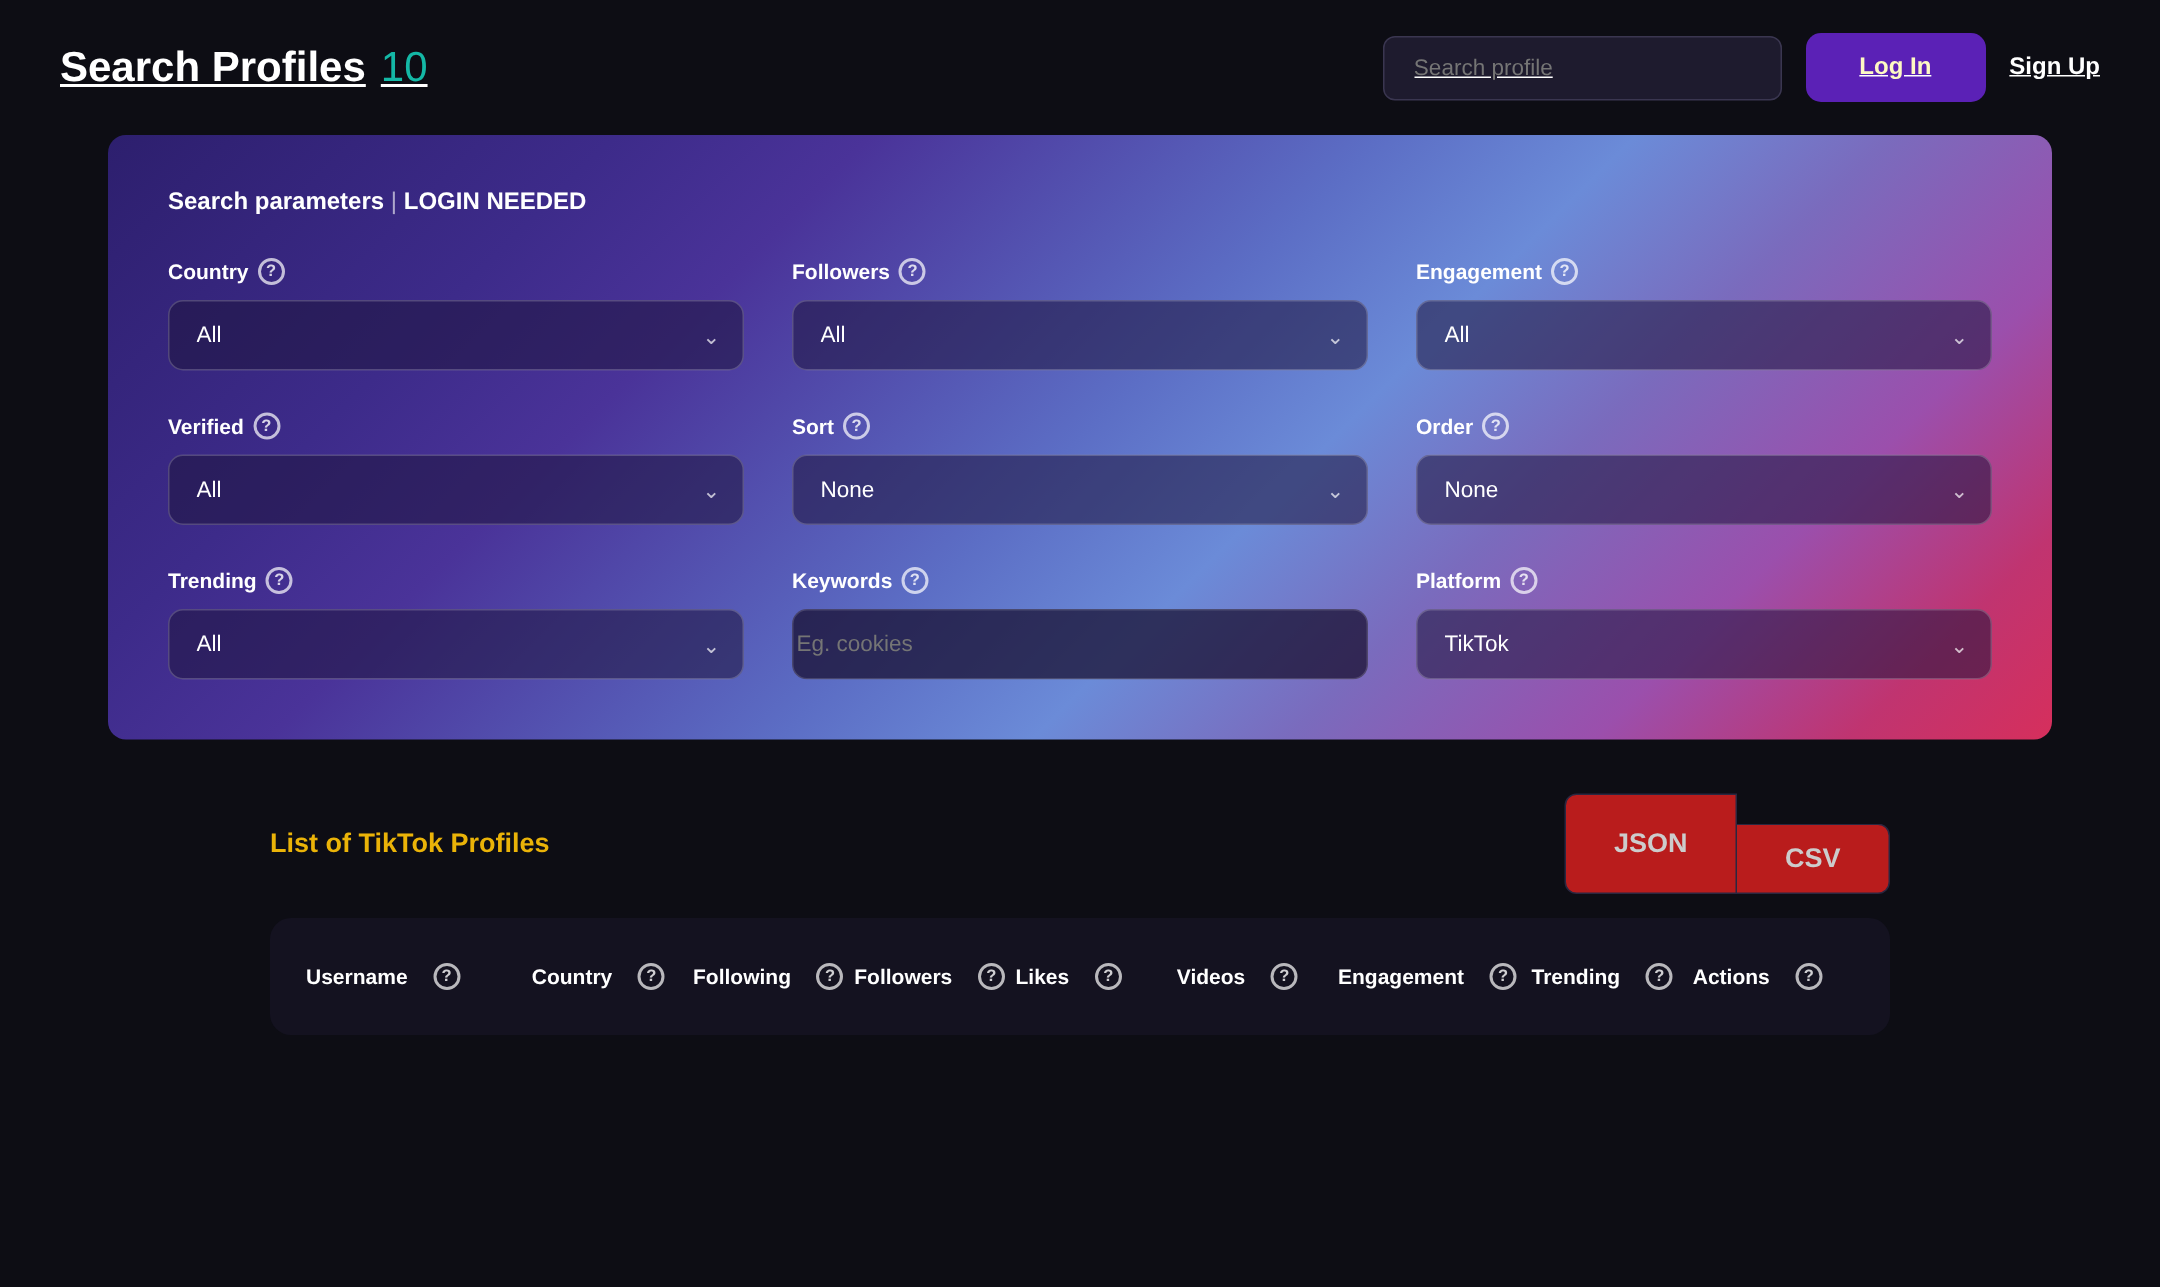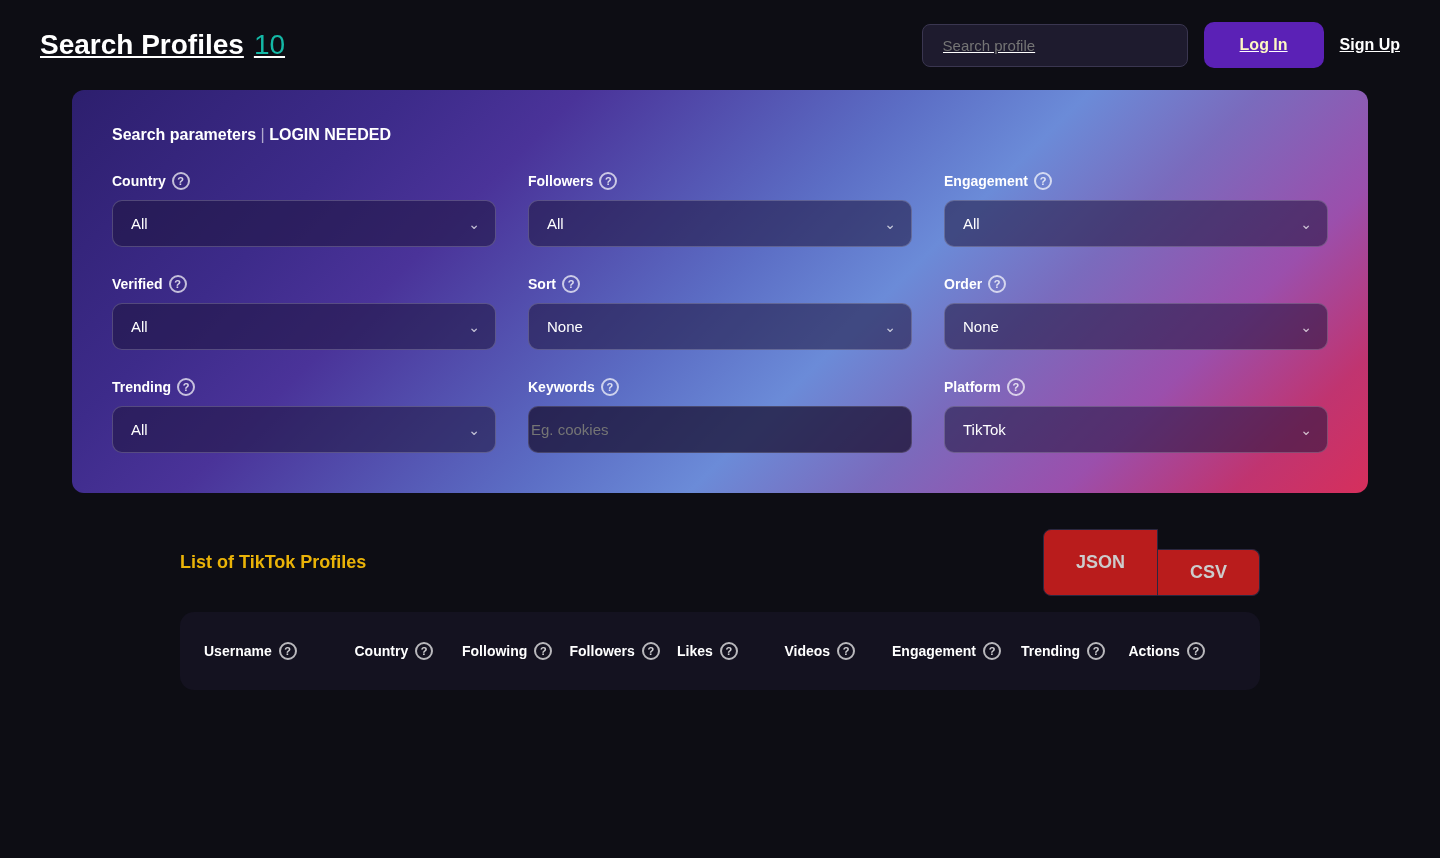--- a/index.html
+++ b/index.html
@@ -215,21 +215,21 @@
 
     .table-header-row {
       display: flex;
       align-items: center;
       gap: 0;
     }
 
     .th {
       display: flex;
       align-items: center;
-      gap: 7px;
+      gap: 17px;
       font-size: 14px;
       font-weight: 600;
       color: #fff;
       flex: 1;
     }
 
     .th.username { flex: 1.4; }
     .th.country { flex: 1; }
     .th.following { flex: 1; }
     .th.followers { flex: 1; }

